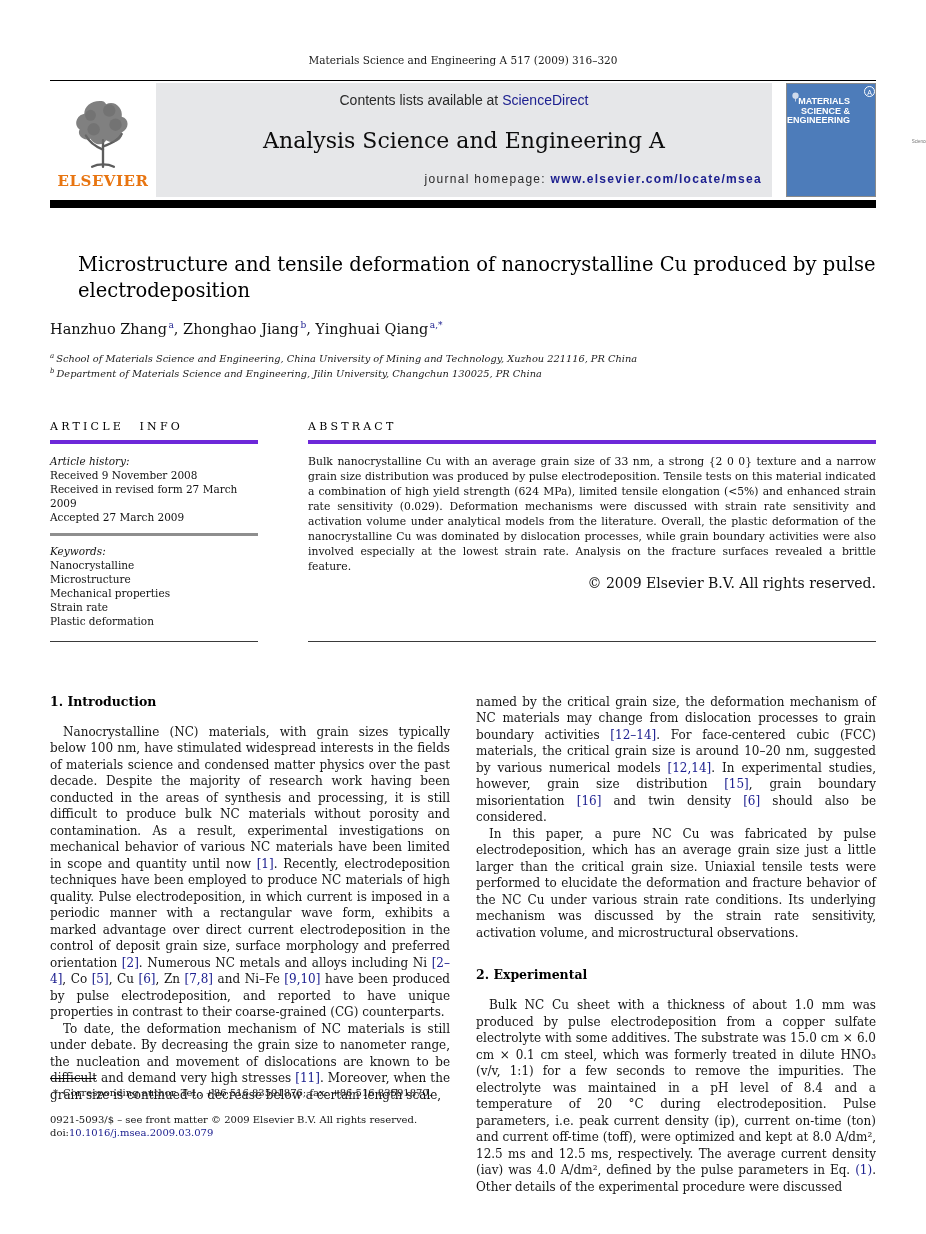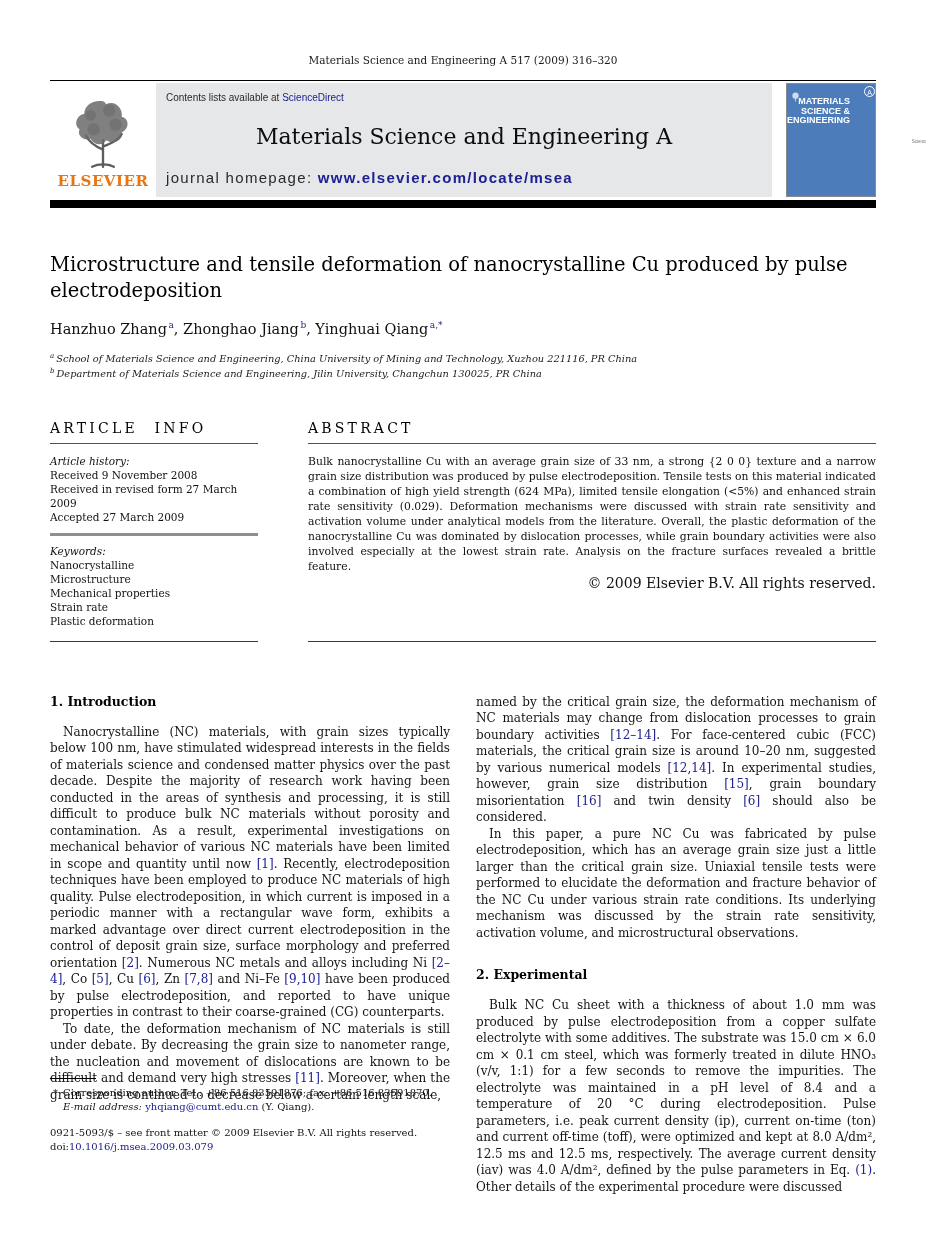--- a/index.html
+++ b/index.html
@@ -10,23 +10,23 @@
   
   .running-head { padding-top: 54px; text-align: center; font-size: 10.5px; color: #1a1a1a; }
 
   
   .top-rule { border-top: 1.5px solid #000; margin-top: 14px; }
   .banner { display: flex; align-items: stretch; height: 114px; margin-top: 2px; }
   .logo-col { width: 106px; background: #fff; display: flex; flex-direction: column; align-items: center; justify-content: center; padding-top: 4px; }
   .logo-col svg { display: block; }
   .elsevier-word { font-family: "DejaVu Serif", serif; font-size: 15px; font-weight: bold; color: #e87511; letter-spacing: 0.5px; margin-top: -2px; }
   .banner-center { flex: 1; background: #e6e7e9; display: flex; flex-direction: column; justify-content: space-between; padding: 9px 10px 11px; }
-  .contents-line { font-family: "Liberation Sans", sans-serif; font-size: 10px; color: #2a2a2a; }
+  .contents-line { text-align: center; font-family: "Liberation Sans", sans-serif; font-size: 14px; color: #2a2a2a; }
   .journal-title { text-align: center; font-size: 22px; color: #0c0c0c; }
-  .homepage-line { text-align: left; font-family: "Liberation Sans", sans-serif; font-size: 15px; letter-spacing: 1.3px; color: #2a2a2a; }
+  .homepage-line { text-align: right; font-family: "Liberation Sans", sans-serif; font-size: 12px; letter-spacing: 1.3px; color: #2a2a2a; }
   .banner-gap { width: 14px; background: #fff; }
   .link { color: #1e2190; text-decoration: none; }
   .homepage-line .link { font-weight: bold; }
 
   
   .cover { width: 90px; height: 114px; background: #4d7cba; border: 1px solid #8a8a8a; display: flex; flex-direction: row; position: relative; }
   .cover-tree { position: absolute; top: 3px; left: 4px; opacity: 0.9; }
   .cover-title { margin-top: 13px; text-align: right; padding-right: 4px; font-family: "Liberation Sans", sans-serif; font-weight: bold; color: #fff; font-size: 9px; line-height: 9.5px; }
   .cover-series { display: flex; align-items: flex-start; gap: 2px; padding: 2px 3px 0 10px; }
   .cover-a { width: 11px; height: 11px; border: 1px solid #fff; border-radius: 50%; color: #fff; font-family: "Liberation Sans", sans-serif; font-size: 7px; line-height: 11px; text-align: center; flex: 0 0 auto; }
@@ -42,21 +42,21 @@
   .article-title { margin-top: 44px; font-size: 19.5px; line-height: 26px; color: #000; }
   .authors { margin-top: 16px; font-size: 14.5px; color: #111; }
   .authors sup { font-size: 9px; color: #1e2190; margin-left: 1.5px; }
   .affiliations { margin-top: 13px; font-style: italic; font-size: 9.8px; line-height: 13px; color: #1a1a1a; }
   .affiliations sup { font-size: 7px; margin-right: 2px; }
 
   
   .meta-wrap { display: flex; gap: 50px; margin-top: 40px; align-items: stretch; }
   .info-col { width: 208px; border-bottom: 1px solid #3a3a3a; padding-bottom: 13px; }
   .abstract-col { flex: 1; border-bottom: 1px solid #3a3a3a; }
-  .block-heading { font-size: 14px; letter-spacing: 3.2px; word-spacing: 9px; color: #000; padding-bottom: 7px; border-bottom: 1px solid #6d28d9; }
+  .block-heading { font-size: 11px; letter-spacing: 3.2px; word-spacing: 9px; color: #000; padding-bottom: 7px; border-bottom: 4px solid #6d28d9; }
   .info-body { margin-top: 10px; font-size: 10.5px; line-height: 14px; }
   .label-italic { font-style: italic; }
   .keywords-rule { height: 2.5px; background: #8e8e8e; margin: 9px 0 8px; }
   .abstract-body { margin-top: 10px; font-size: 10.8px; line-height: 15px; text-align: justify; }
   .copyright { text-align: right; font-size: 14px; margin-top: 1px; }
 
   
   .body-wrap { display: flex; gap: 26px; margin-top: 52px; }
   .col { width: 400px; }
   .sec-heading { font-size: 12.5px; font-weight: bold; color: #000; }
@@ -100,21 +100,21 @@
           </g>
         </svg>
       </span>
       <div class="elsevier-word">ELSEVIER</div>
     </div>
 
     <div class="banner-center">
       <div class="contents-line">
         <span>Contents lists available at </span><span class="link">ScienceDirect</span>
       </div>
-      <div class="journal-title">Materials Science and Engineering A</div>
+      <div class="journal-title">Analysis Science and Engineering A</div>
       <div class="homepage-line">
         <span>journal homepage: </span><span class="link">www.elsevier.com/locate/msea</span>
       </div>
     </div>
 
     <div class="banner-gap"></div>
 
     <div class="cover">
       <span class="cover-tree">
         <svg width="9" height="10" viewBox="0 0 20 22">
@@ -136,21 +136,21 @@
         <div class="tile-purple"></div>
       </div>
       <div class="cover-footer">
         <span>ScienceDirect</span>
       </div>
     </div>
   </div>
 
   <div class="thick-bar"></div>
 
-  <h1 class="article-title" style="font-weight: normal;">Microstructure and tensile deformation of nanocrystalline Cu produced by pulse electrodeposition</h1>
+  <h1 class="article-title" style="font-weight: normal; margin-left: 28px;">Microstructure and tensile deformation of nanocrystalline Cu produced by pulse electrodeposition</h1>
 
   <div class="authors">
     <span><span>Hanzhuo Zhang</span><sup>a</sup><span>, </span></span>
     <span><span>Zhonghao Jiang</span><sup>b</sup><span>, </span></span>
     <span><span>Yinghuai Qiang</span><sup>a,*</sup><span></span></span>
   </div>
 
   <div class="affiliations">
     <div><sup>a</sup><span>School of Materials Science and Engineering, China University of Mining and Technology, Xuzhou 221116, PR China</span></div>
     <div><sup>b</sup><span>Department of Materials Science and Engineering, Jilin University, Changchun 130025, PR China</span></div>
@@ -194,24 +194,20 @@
       <p class="indent">In this paper, a pure NC Cu was fabricated by pulse electrodeposition, which has an average grain size just a little larger than the critical grain size. Uniaxial tensile tests were performed to elucidate the deformation and fracture behavior of the NC Cu under various strain rate conditions. Its underlying mechanism was discussed by the strain rate sensitivity, activation volume, and microstructural observations.</p>
       <div class="sec-heading second">2. Experimental</div>
       <p class="first indent">Bulk NC Cu sheet with a thickness of about 1.0 mm was produced by pulse electrodeposition from a copper sulfate electrolyte with some additives. The substrate was 15.0 cm × 6.0 cm × 0.1 cm steel, which was formerly treated in dilute HNO₃ (v/v, 1:1) for a few seconds to remove the impurities. The electrolyte was maintained in a pH level of 8.4 and a temperature of 20 °C during electrodeposition. Pulse parameters, i.e. peak current density (ip), current on-time (ton) and current off-time (toff), were optimized and kept at 8.0 A/dm², 12.5 ms and 12.5 ms, respectively. The average current density (iav) was 4.0 A/dm², defined by the pulse parameters in Eq. <span class="link">(1)</span>. Other details of the experimental procedure were discussed</p>
     </div>
   </div>
 
   <div class="footnote">
     <div class="footnote-rule"></div>
     <div class="fn-line">
       <span class="fn-star">*</span><span>Corresponding author. Tel.: +86 516 83591876; fax: +86 516 83591870.</span>
-      <div>
-        <span class="label-italic">E-mail address:</span>
-        <span class="link">yhqiang@cumt.edu.cn</span><span> (Y. Qiang).</span>
-      </div>
     </div>
     <div class="issn-block">
       <div>0921-5093/$ – see front matter © 2009 Elsevier B.V. All rights reserved.</div>
       <div>
         <span>doi:</span><span class="link">10.1016/j.msea.2009.03.079</span>
       </div>
     </div>
   </div>
 
 </div>

